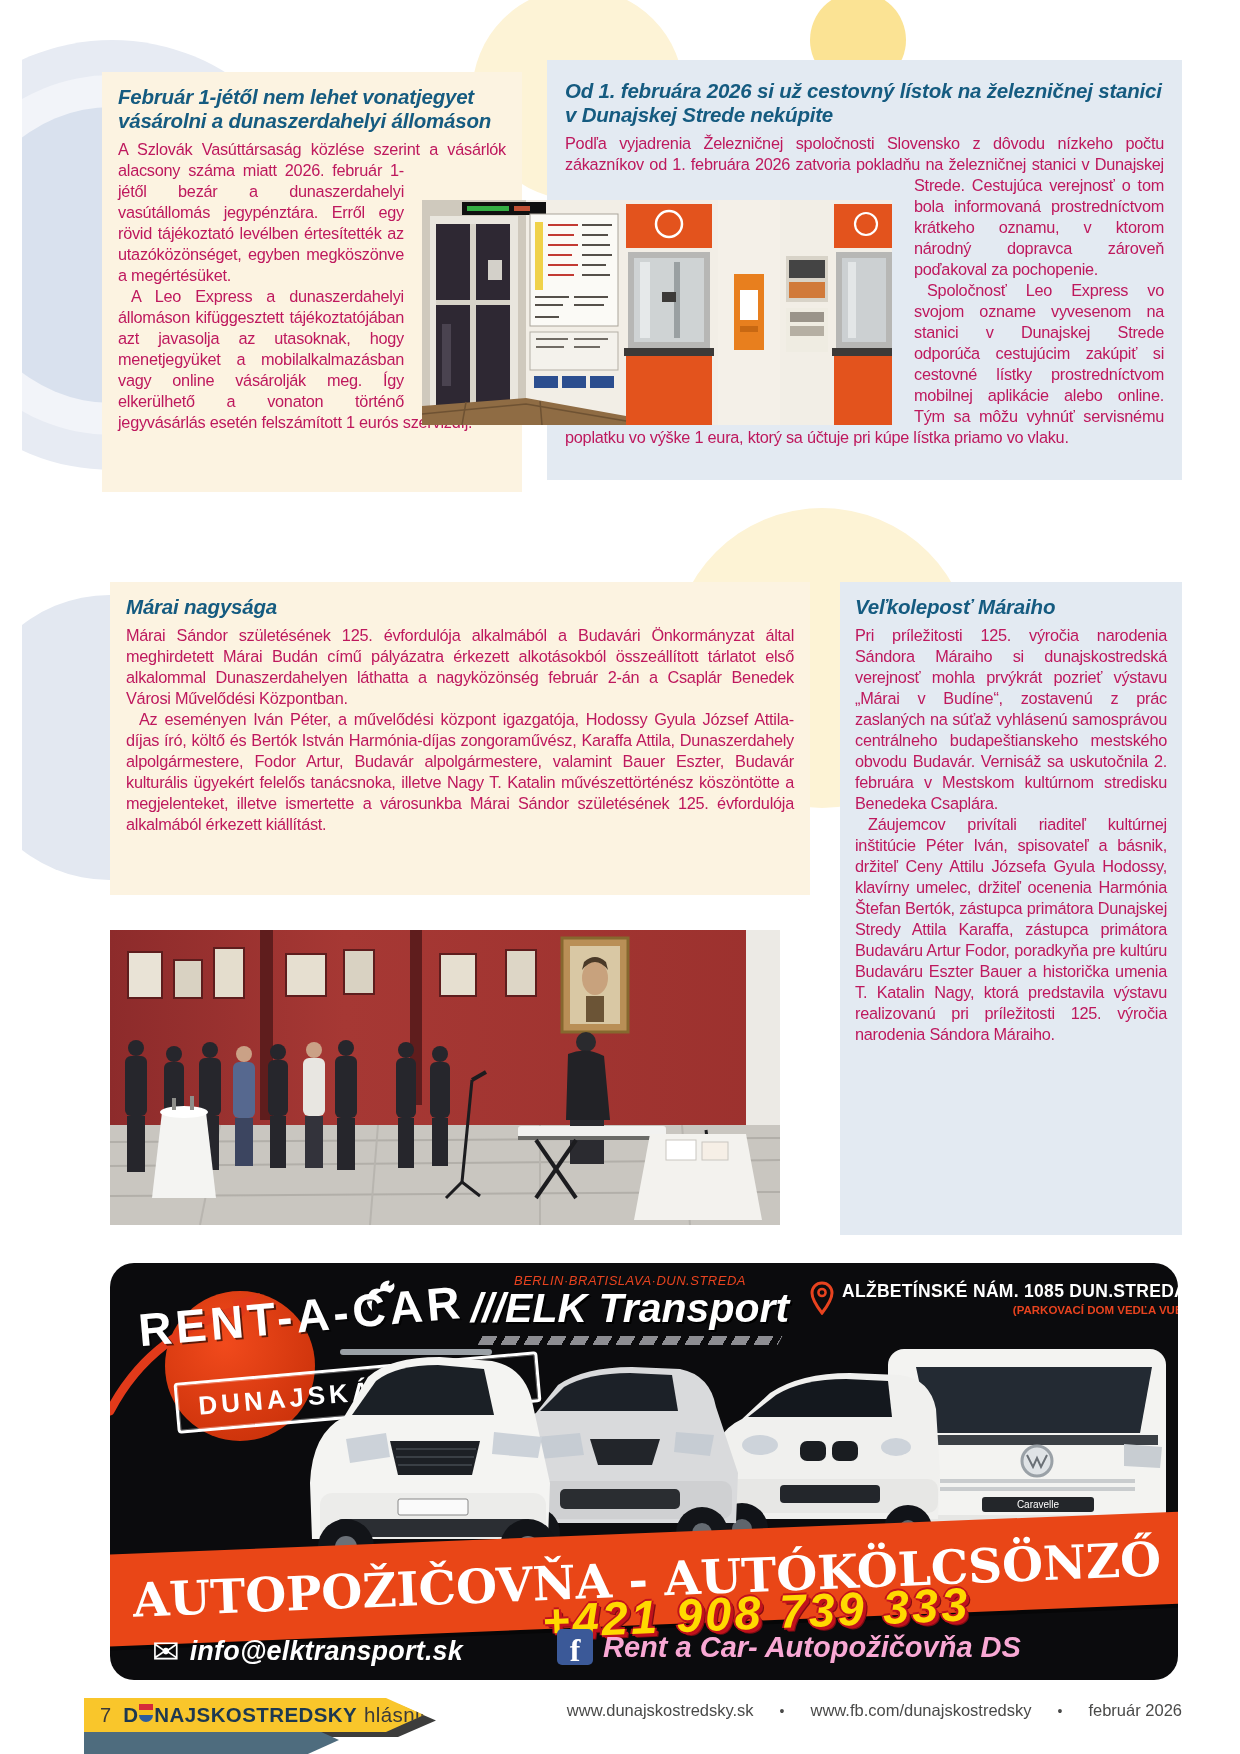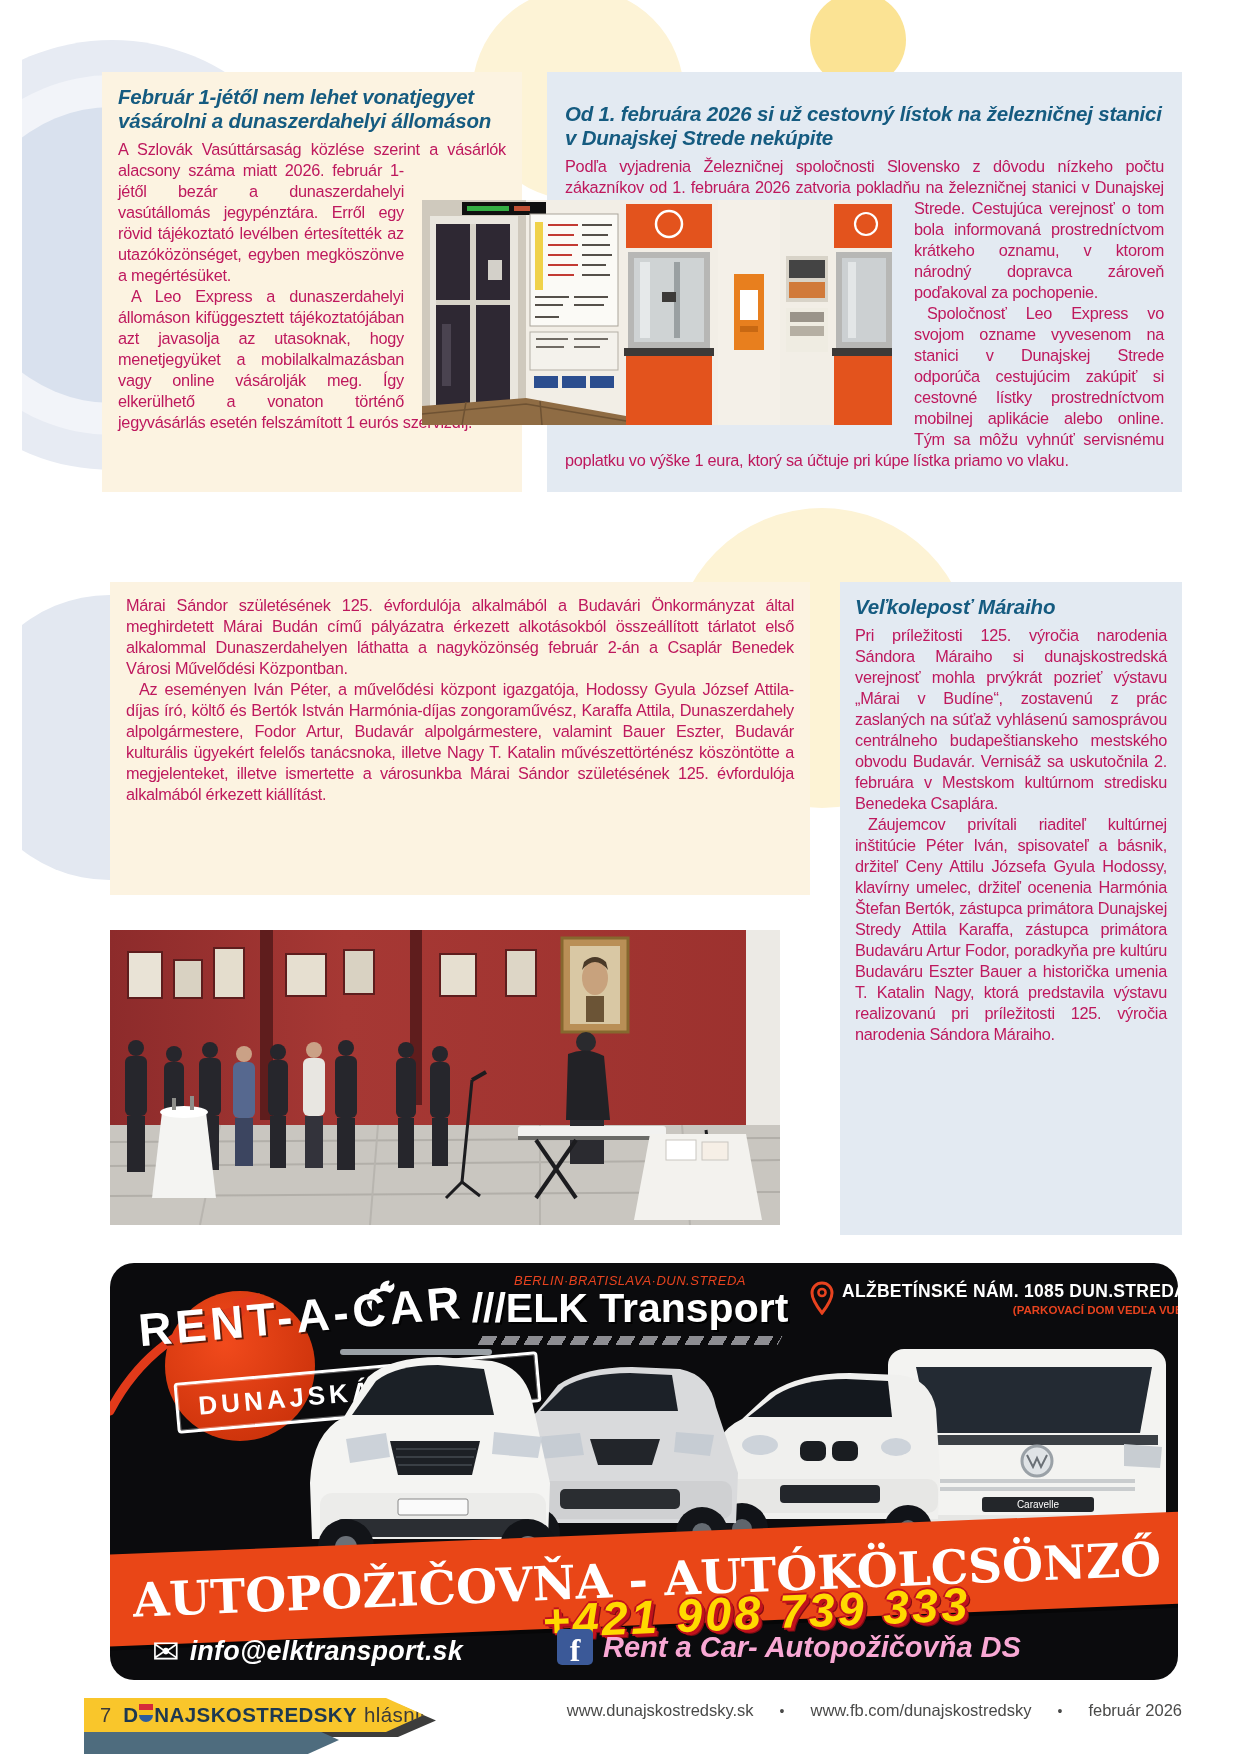--- a/index.html
+++ b/index.html
@@ -12,21 +12,21 @@
   .c1c{left:-58px;top:107px;width:296px;height:296px;background:#d9e1ee;}
   .c2{left:450px;top:-12px;width:212px;height:212px;background:#fdf3d6;}
   .c3{left:788px;top:-8px;width:96px;height:96px;background:#fbe394;}
   .c4{left:650px;top:508px;width:300px;height:300px;background:#fdf3d5;}
   .c5{left:-55px;top:595px;width:285px;height:285px;background:#e3e8f1;}
   
   .box{position:absolute;z-index:1;box-sizing:border-box;}
   .cream{background:#fcf3e1;}
   .blue{background:#e3eaf2;}
   .box1{left:80px;top:72px;width:420px;height:420px;padding:13px 16px 0 16px;}
-  .box2{left:525px;top:72px;width:635px;height:420px;padding:30px 18px 0 18px;}
+  .box2{left:525px;top:60px;width:635px;height:420px;padding:19px 18px 0 18px;}
   .box3{left:88px;top:582px;width:700px;height:313px;padding:13px 16px 0 16px;}
   .box4{left:818px;top:582px;width:342px;height:653px;padding:13px 15px 0 15px;}
   .title{margin:0 0 6px 0;color:#155b80;font-weight:bold;font-style:italic;
          font-size:20.5px;line-height:1.16;letter-spacing:-0.2px;}
   .body{font-size:16.3px;line-height:21px;color:#be185d;text-align:justify;
         letter-spacing:-0.25px;}
   .body p{margin:0;}
   .body .indent{text-indent:13px;}
   .sp-r{float:right;width:92px;height:240px;margin-left:10px;}
   .sp-l{float:left;width:337px;height:238px;margin-right:12px;}
@@ -44,21 +44,21 @@
       color:#ffffff;font-weight:bold;font-size:46px;letter-spacing:4px;white-space:nowrap;
       text-shadow:2px 2px 0 rgba(0,0,0,.6);}
   .swoosh{position:absolute;left:-18px;top:8px;}
   .stamp{position:absolute;left:65px;top:104px;transform:rotate(-5deg);
       border:3px solid #fff;border-radius:4px;padding:7px 20px;color:#fff;
       font-weight:bold;font-size:26px;letter-spacing:4px;white-space:nowrap;
       box-shadow:0 0 0 1px rgba(255,255,255,.35) inset;}
   .elk{position:absolute;left:340px;top:10px;width:360px;text-align:center;}
   .elk-route{color:#e8431f;font-weight:normal;font-style:italic;font-size:13px;
       letter-spacing:.5px;white-space:nowrap;}
-  .elk-brand{color:#fff;font-weight:bold;font-size:41px;line-height:1.02;
+  .elk-brand{color:#fff;font-weight:bold;font-style:italic;font-size:41px;line-height:1.02;
       white-space:nowrap;text-shadow:2px 2px 0 #000;}
   .elk-dashes{margin:6px auto 0 auto;width:300px;height:9px;transform:skewX(-28deg);
       background:repeating-linear-gradient(90deg,#8d8d92 0 15px,transparent 15px 23px);}
   .pin-addr{position:absolute;left:700px;top:18px;display:flex;align-items:flex-start;gap:8px;}
   .addr{color:#fff;font-weight:bold;font-size:17.5px;letter-spacing:.3px;white-space:nowrap;}
   .addr-note{color:#e8431f;font-weight:bold;font-size:11.5px;text-align:right;margin-top:2px;}
   .cars{position:absolute;left:130px;top:58px;}
   .band{position:absolute;left:-18px;top:270px;width:1110px;height:92px;background:#e94617;
       transform:rotate(-2.3deg);display:flex;align-items:center;justify-content:center;
       box-shadow:0 4px 0 rgba(0,0,0,.45);}
@@ -215,20 +215,21 @@
       <g>
         <polygon points="0,225 0,206 104,198 204,216 204,225" fill="#8f6c44"></polygon>
         <polyline points="0,214 104,204 204,221" fill="none" stroke="#6e5233" stroke-width="1.5"></polyline>
         <line x1="40" y1="225" x2="44" y2="202" stroke="#6e5233" stroke-width="1.5"></line>
         <line x1="120" y1="225" x2="118" y2="201" stroke="#6e5233" stroke-width="1.5"></line>
       </g>
     </svg>
   </figure>
 
   <section class="box cream box3">
+    <h2 class="title">Márai nagysága</h2>
     <div class="body">
       <p>Márai Sándor születésének 125. évfordulója alkalmából a Budavári Önkormányzat által meghirdetett Márai Budán című pályázatra érkezett alkotásokból összeállított tárlatot első alkalommal Dunaszerdahelyen láthatta a nagyközönség február 2-án a Csaplár Benedek Városi Művelődési Központban.</p>
       <p class="indent">Az eseményen Iván Péter, a művelődési központ igazgatója, Hodossy Gyula József Attila-díjas író, költő és Bertók István Harmónia-díjas zongoraművész, Karaffa Attila, Dunaszerdahely alpolgármestere, Fodor Artur, Budavár alpolgármestere, valamint Bauer Eszter, Budavár kulturális ügyekért felelős tanácsnoka, illetve Nagy T. Katalin művészettörténész köszöntötte a megjelenteket, illetve ismertette a városunkba Márai Sándor születésének 125. évfordulója alkalmából érkezett kiállítást.</p>
     </div>
   </section>
 
   <section class="box blue box4">
     <h2 class="title">Veľkoleposť Máraiho</h2>
     <div class="body">
       <p>Pri príležitosti 125. výročia narodenia Sándora Máraiho si dunajskostredská verejnosť mohla prvýkrát pozrieť výstavu „Márai v Budíne“, zostavenú z prác zaslaných na súťaž vyhlásenú samosprávou centrálneho budapeštianskeho mestského obvodu Budavár. Vernisáž sa uskutočnila 2. februára v Mestskom kultúrnom stredisku Benedeka Csaplára.</p>

